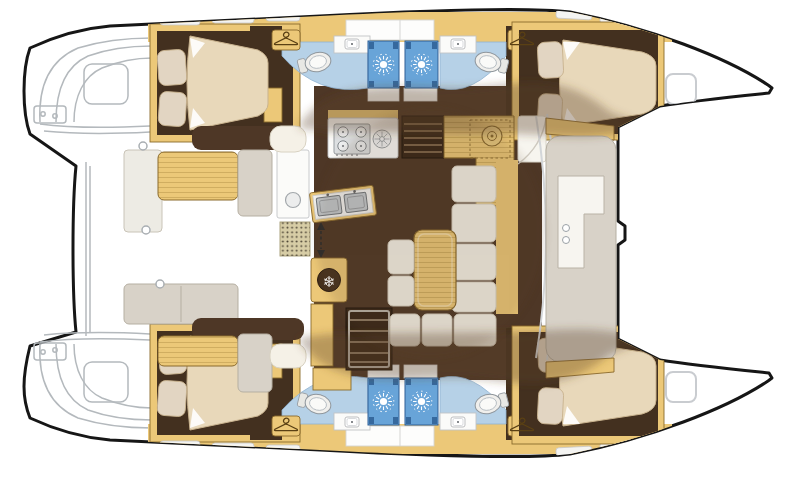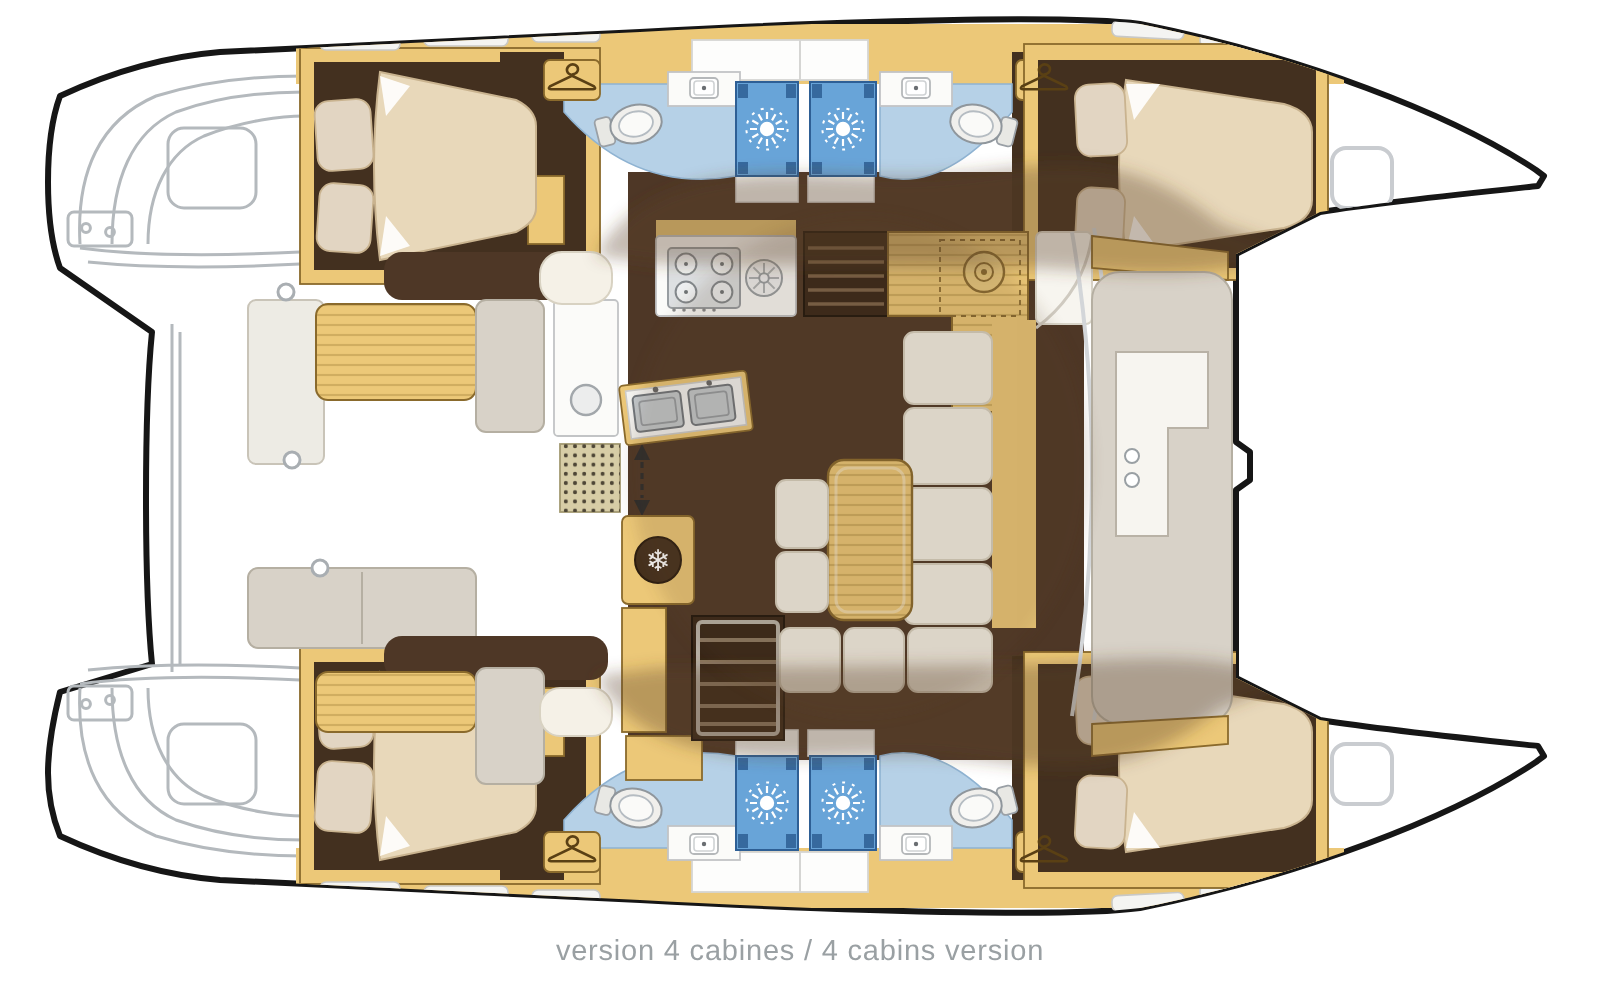--- a/index.html
+++ b/index.html
@@ -305,14 +305,13 @@
     <use href="#hangerIcon" transform="translate(522,41)"></use>
     <use href="#hangerIcon" transform="translate(286,427)"></use>
     <use href="#hangerIcon" transform="translate(522,427)"></use>
 
     <use href="#overlayA"></use>
     <use href="#overlayA" transform="translate(0,466) scale(1,-1)"></use>
     <ellipse cx="430" cy="233" rx="115" ry="125" class="overlay" opacity="0.45" filter="url(#soft)"></ellipse>
   </g>
 </svg>
 
-<div id="caption">version 4 cabines / 4 cabins version</div>
 </div>
 
 </body></html>

